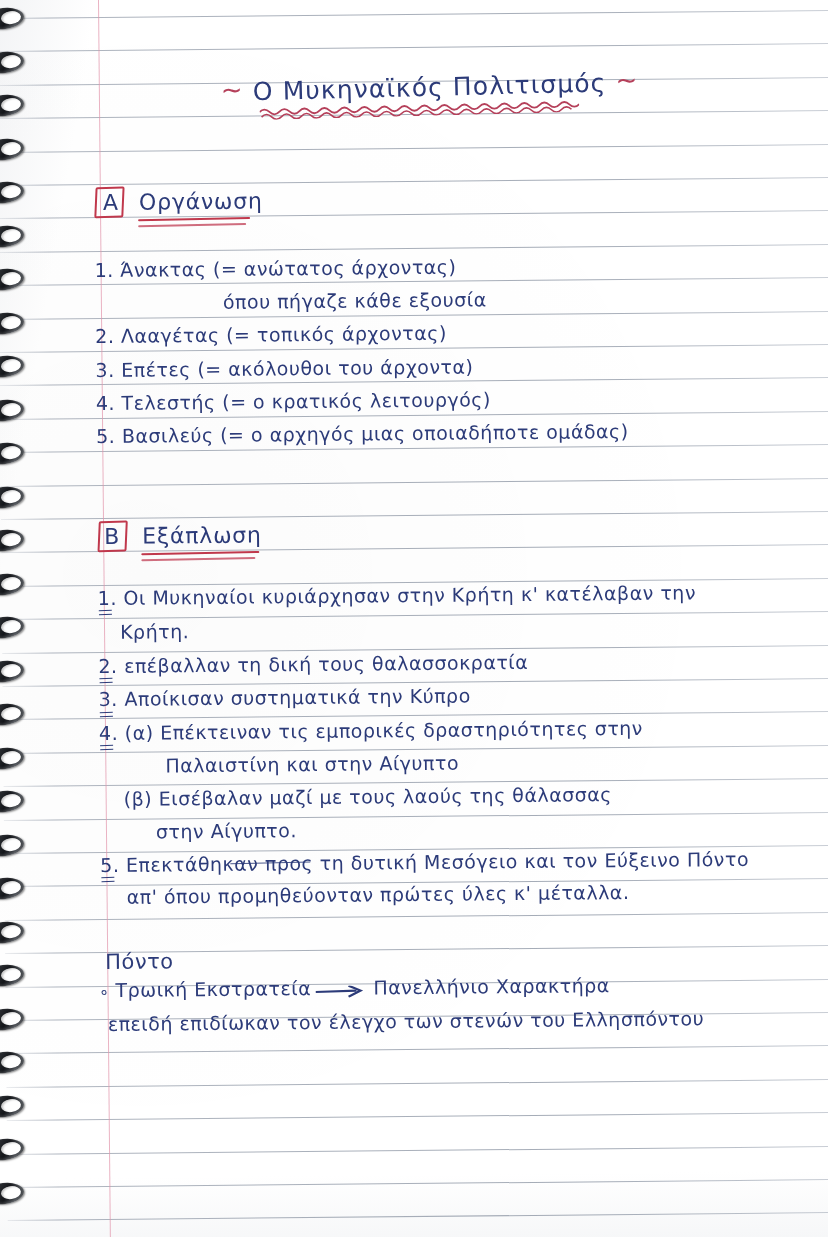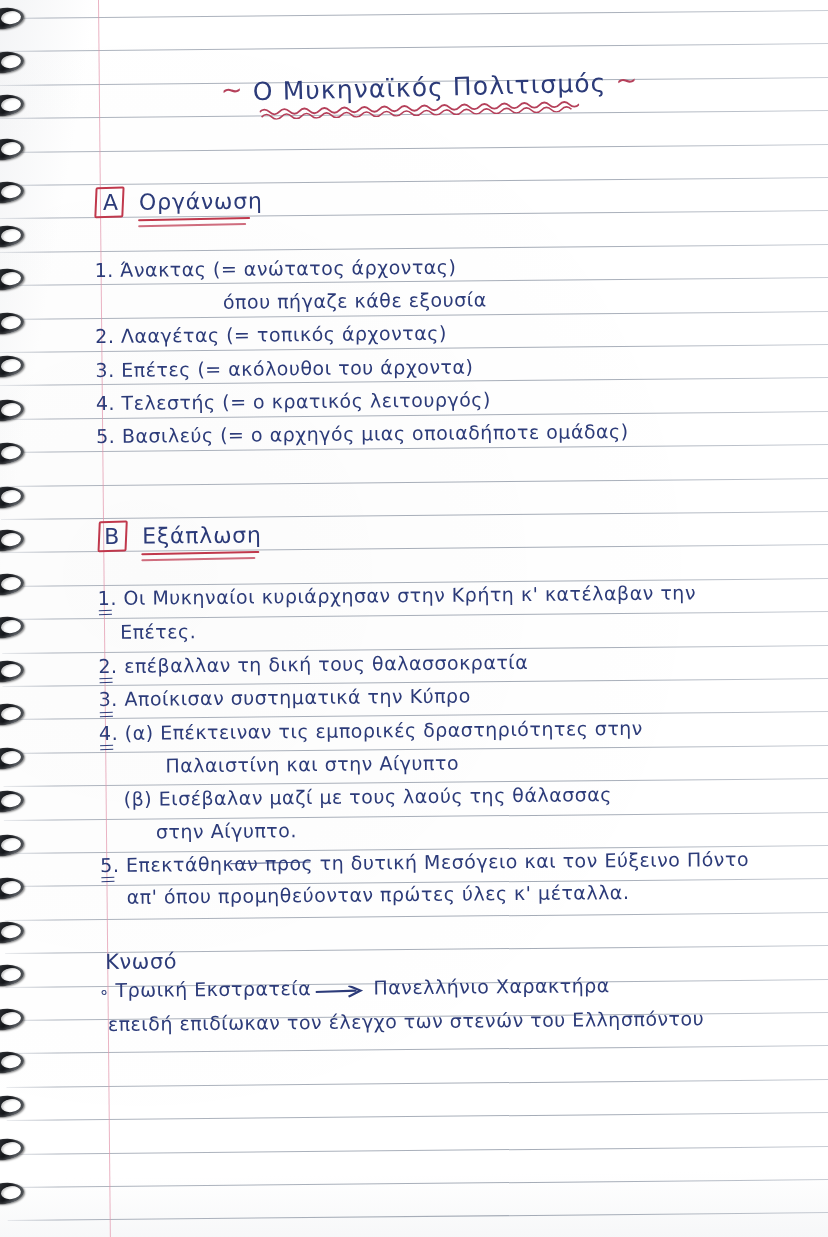--- a/index.html
+++ b/index.html
@@ -320,21 +320,21 @@
     <div class="sec-letter" style="left:119px; top:537px;">Β</div>
     <div class="sec-title" style="left:157px; top:537px;">Εξάπλωση</div>
     <div class="sec-underline" style="left:156px; top:566px; width:118px;"></div>
     <div class="sec-underline thin" style="left:156px; top:572px; width:114px;"></div>
 
     <div class="line" style="left:112px; top:600px;">
       <span>1.</span>
       <span>Οι Μυκηναίοι κυριάρχησαν στην Κρήτη κ' κατέλαβαν την</span>
     </div>
     <div class="num-uu" style="left:113px; top:623px;"></div>
-    <div class="line" style="left:134px; top:634px;">Επέτες.</div>
+    <div class="line" style="left:134px; top:634px;">Κρήτη.</div>
 
     <div class="line" style="left:112px; top:668px;">
       <span>2.</span>
       <span>επέβαλλαν τη δική τους θαλασσοκρατία</span>
     </div>
     <div class="num-uu" style="left:113px; top:691px;"></div>
 
     <div class="line" style="left:112px; top:701px;">
       <span>3.</span>
       <span>Αποίκισαν συστηματικά την Κύπρο</span>
@@ -354,21 +354,21 @@
     <div class="line" style="left:168px; top:834px;">στην Αίγυπτο.</div>
 
     <div class="line" style="left:112px; top:867px;">
       <span>5.</span>
       <span>Επεκτάθηκαν προς τη δυτική Μεσόγειο και τον Εύξεινο Πόντο</span>
     </div>
     <div class="num-uu" style="left:113px; top:890px;"></div>
     <div class="strike" style="left:242px; top:877px; width:80px;"></div>
     <div class="line" style="left:138px; top:899px;">απ' όπου προμηθεύονταν πρώτες ύλες κ' μέταλλα.</div>
 
-    <div class="line" style="left:116px; top:963px; font-size:21px;">Κνωσό</div>
+    <div class="line" style="left:116px; top:963px; font-size:21px;">Πόντο</div>
 
     <div class="bullet-dot" style="left:112px; top:1003px;"></div>
     <div class="line" style="left:126px; top:992px;">Τρωική Εκστρατεία</div>
     <div class="arrow" style="left:326px; top:998px;">
       <svg width="50" height="12" viewBox="0 0 50 12">
         <line x1="0" y1="6" x2="41" y2="5" stroke="#2c3b79" stroke-width="2.2"></line>
         <polyline points="33,0 45,5 33,11" fill="none" stroke="#2c3b79" stroke-width="2.2"></polyline>
       </svg>
     </div>
     <div class="line" style="left:384px; top:992px;">Πανελλήνιο Χαρακτήρα</div>

